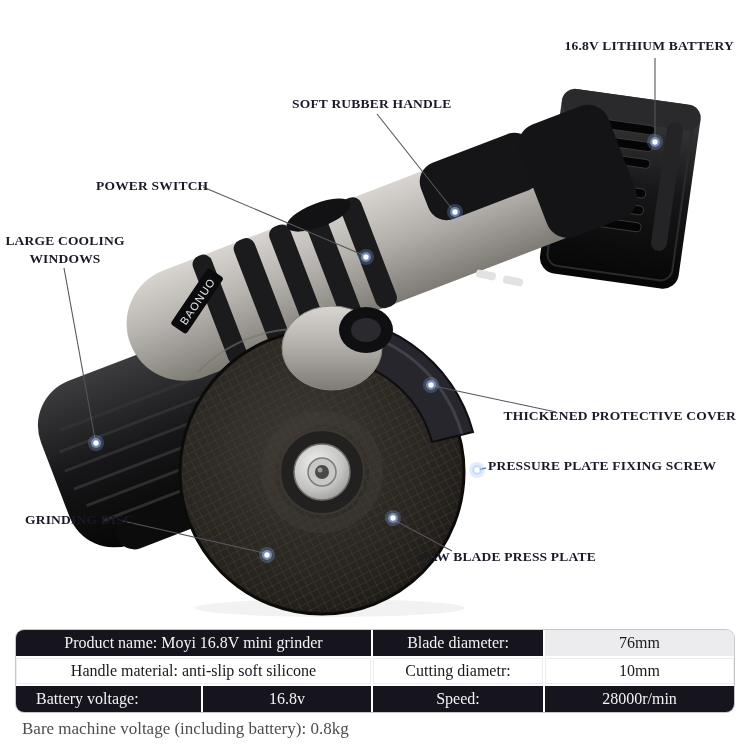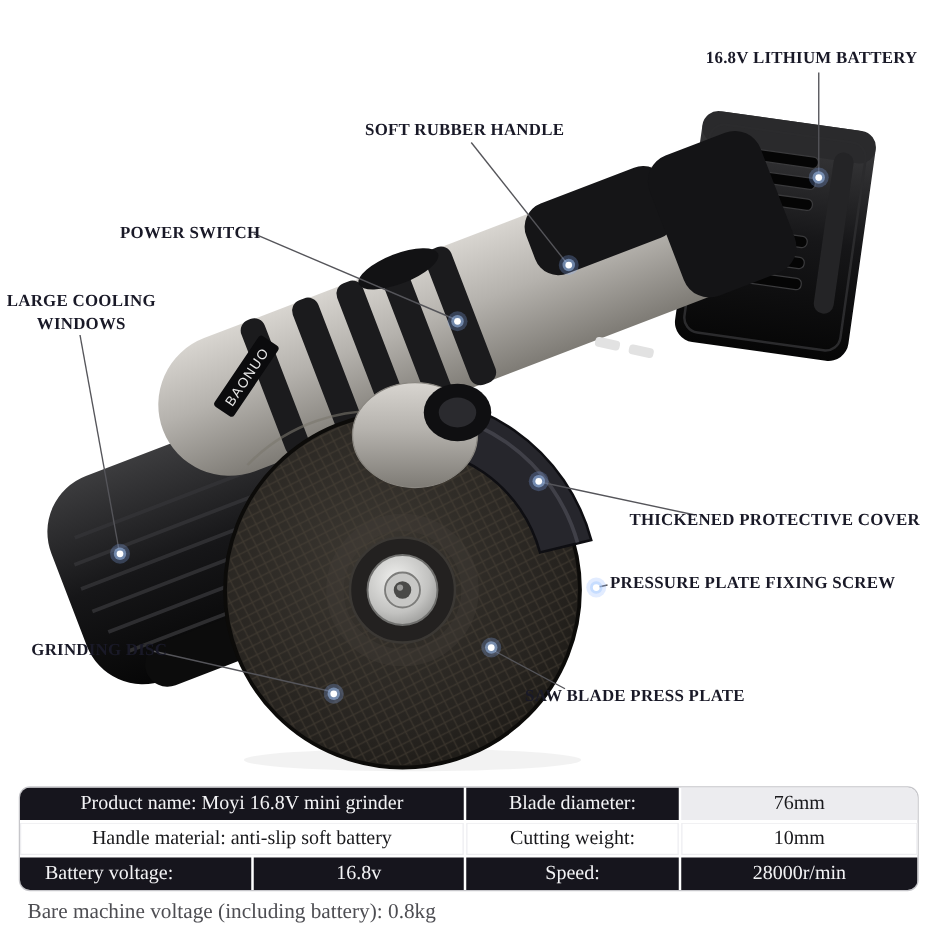--- a/index.html
+++ b/index.html
@@ -209,22 +209,22 @@
   <div class="co co-disc">GRINDING DISC</div>
   <div class="co co-plate">SAW BLADE PRESS PLATE</div>
 
   <div class="spec">
     <div class="grid">
 
       <div class="cell dark s2">Product name: Moyi 16.8V mini grinder</div>
       <div class="cell dark">Blade diameter:</div>
       <div class="cell grayc">76mm</div>
 
-      <div class="cell light s2">Handle material: anti-slip soft battery</div>
-      <div class="cell light">Cutting weight:</div>
+      <div class="cell light s2">Handle material: anti-slip soft silicone</div>
+      <div class="cell light">Cutting diametr:</div>
       <div class="cell light">10mm</div>
 
       <div class="cell dark pl">Battery voltage:</div>
       <div class="cell dark">16.8v</div>
       <div class="cell dark">Speed:</div>
       <div class="cell dark">28000r/min</div>
     </div>
     <div class="note">Bare machine voltage (including battery): 0.8kg</div>
   </div>
 

